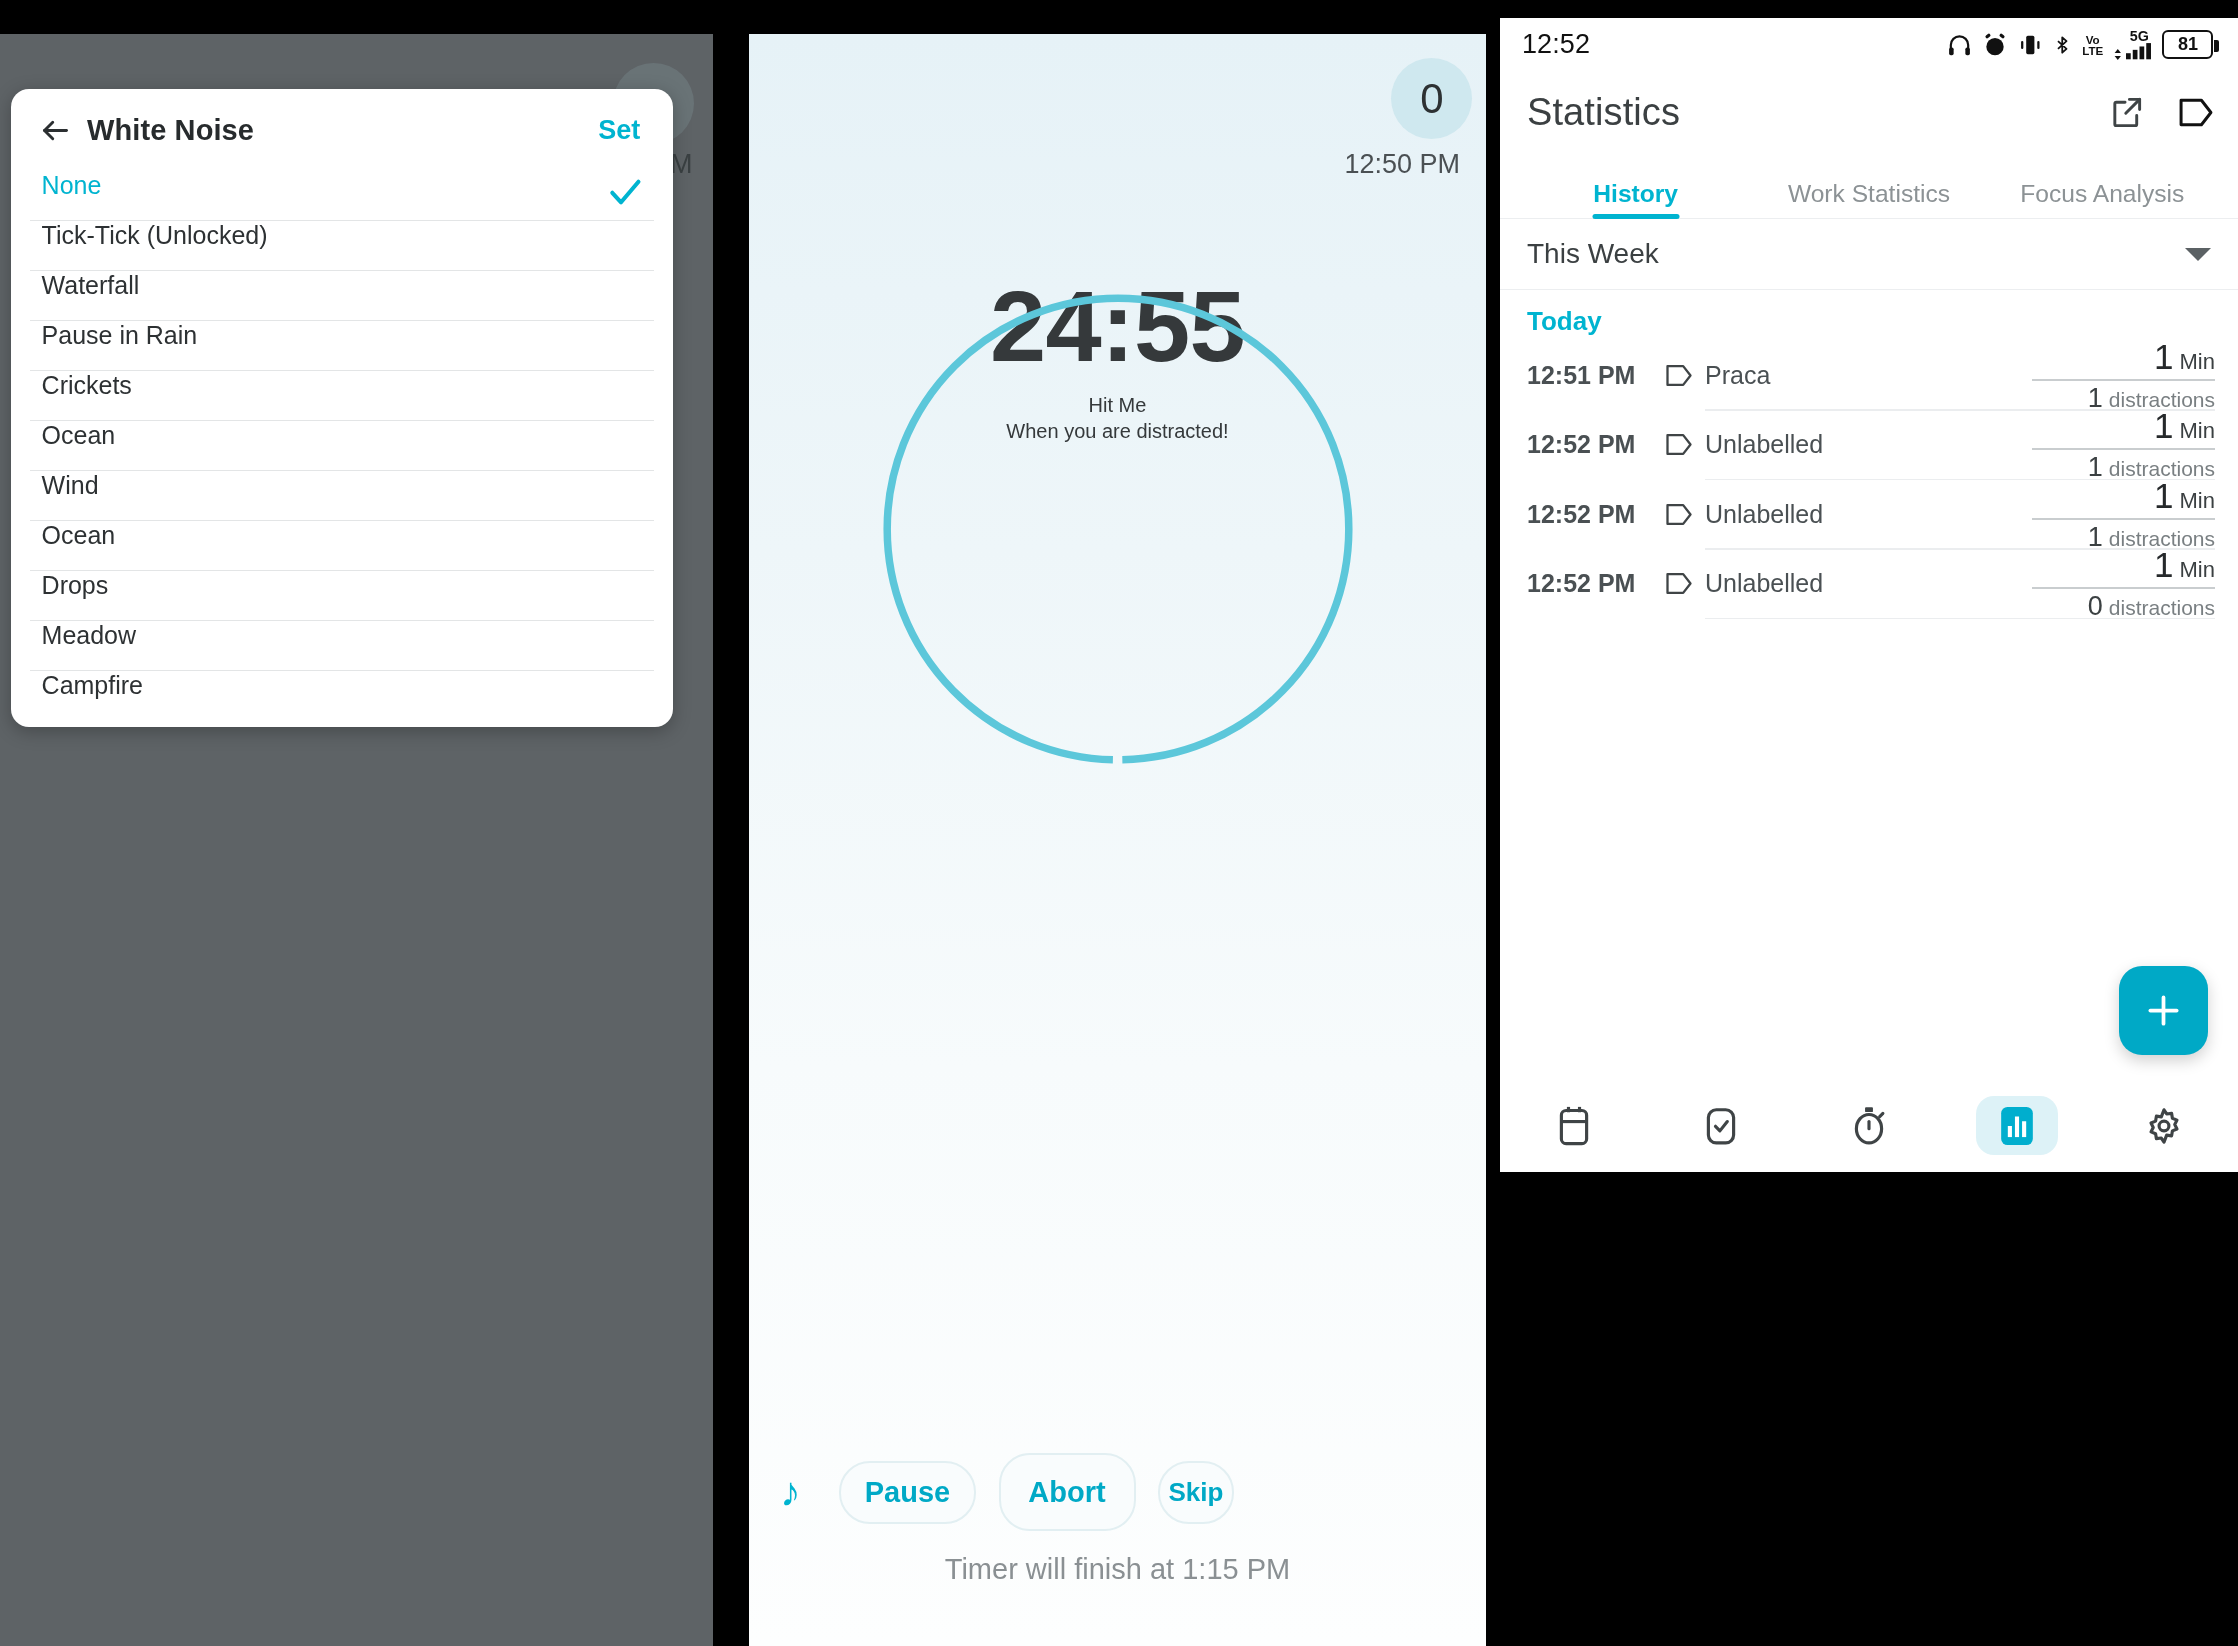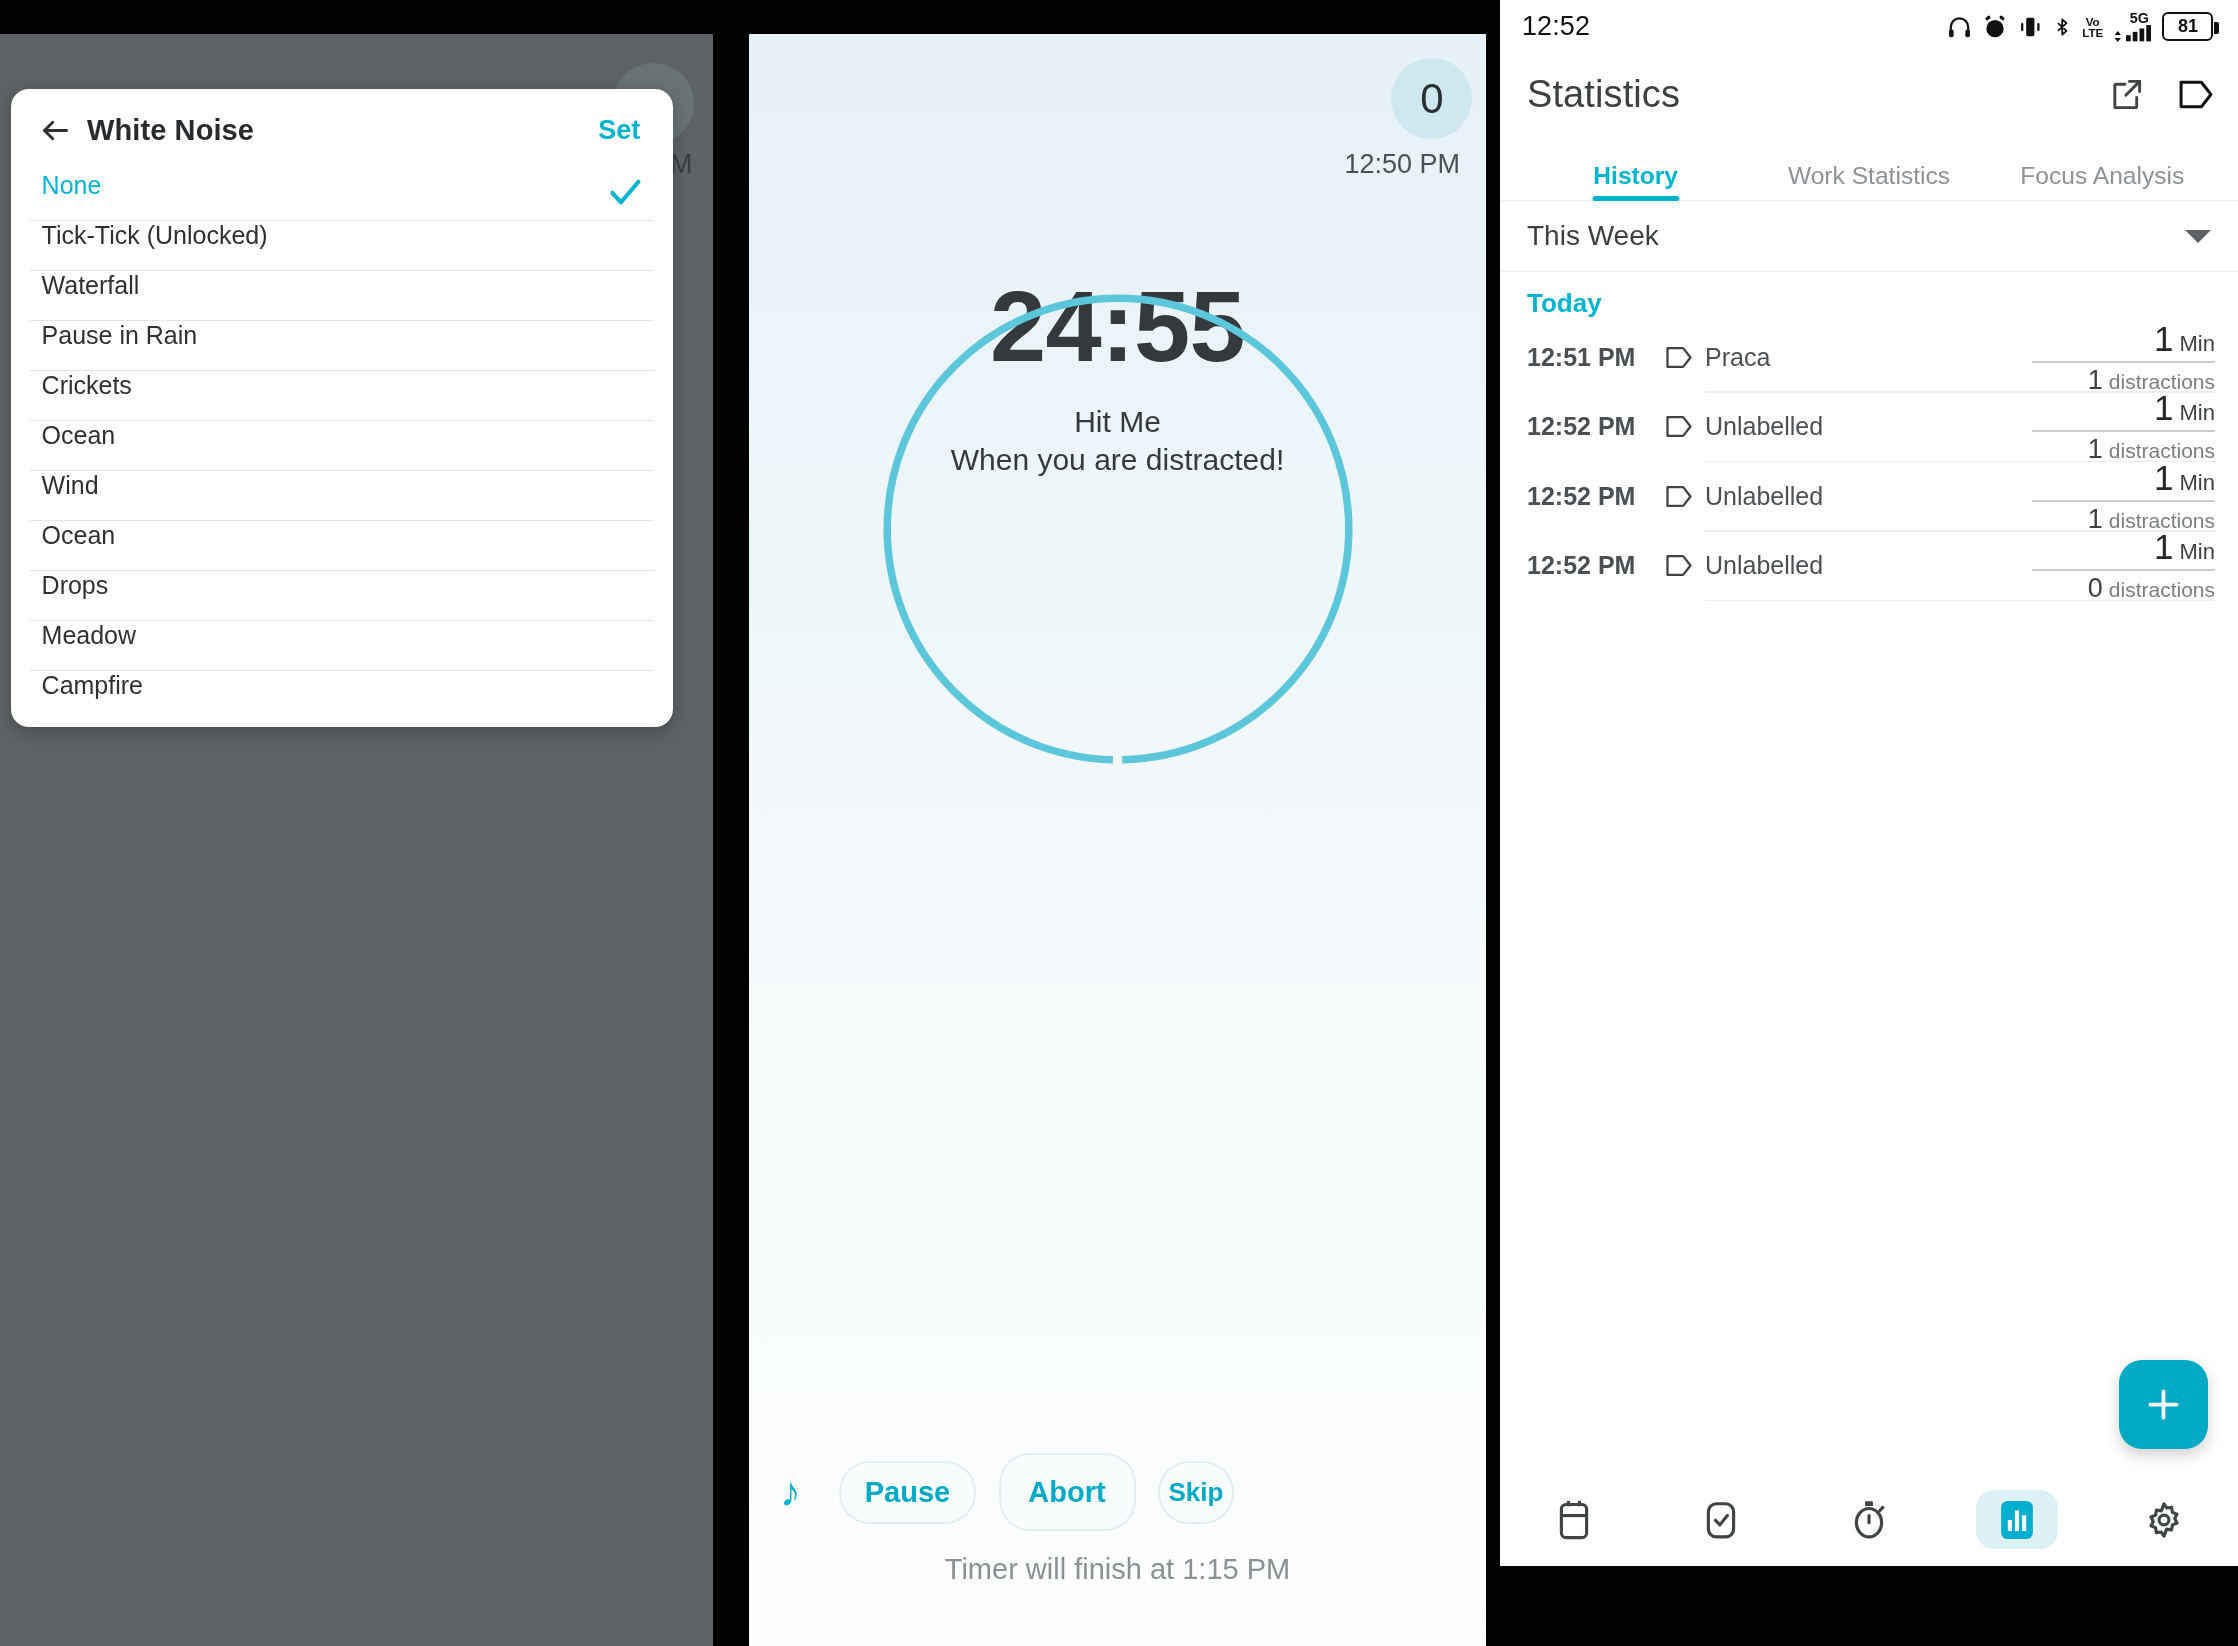--- a/index.html
+++ b/index.html
@@ -93,24 +93,24 @@
     text-align: center; font-size: 101px; font-weight: bold;
     color: #35393b; letter-spacing: -0.7px;
   }
   #timer-ring-wrap {
     position: absolute; left: 50%; top: 256px;
     transform: translateX(-50%);
     width: 478px; height: 478px;
   }
   #timer-ring-wrap svg { width: 478px; height: 478px; display:block; }
   #timer-hit {
-    position: absolute; left: 50%; top: 369px;
+    position: absolute; left: 50%; top: 359px;
     transform: translateX(-50%);
     width: 423px; text-align: center;
-    font-size: 30px; line-height: 1.28; color: #35393b;
+    font-size: 20px; line-height: 1.28; color: #35393b;
   }
   #timer-controls {
     position: absolute; bottom: 115px; left: 0; width: 100%;
     display: flex; align-items: center; padding: 0 31px;
   }
   #music-note {
     width: 59px; font-size: 41px; color: #00b4d0; line-height: 1;
     text-align: left;
   }
   .tbtn {
@@ -122,22 +122,22 @@
   #btn-pause { width: 137px; height: 63px; font-size: 29px; margin-right: 22.5px; }
   #btn-abort { width: 137px; height: 78px; font-size: 29px; margin-right: 22.5px; }
   #btn-skip  { width: 76px; height: 63px; font-size: 26px; }
   #timer-finish {
     position: absolute; bottom: 60px; left: 0; width: 100%;
     text-align: center; font-size: 29px; color: #8a9093;
   }
 
   
   #panel-stats {
-    position: absolute; left: 1500px; top: 0;
-    width: 738px; height: 1566px;
+    position: absolute; left: 1500px; top: 18px;
+    width: 738px; height: 1154px;
     background: #fff; overflow: hidden;
   }
   #sb {
     height: 53px; display: flex; align-items: center;
     padding: 0 24.6px 0 22px; color: #111;
   }
   #sb-time { font-size: 27px; letter-spacing: 0.1px; }
   #sb-icons { margin-left: auto; display: flex; align-items: center; gap: 9.6px; }
   #sb-icons svg { display:block; }
   .sb-volte { font-size: 11.6px; font-weight: bold; line-height: 0.95; text-align:center; }

